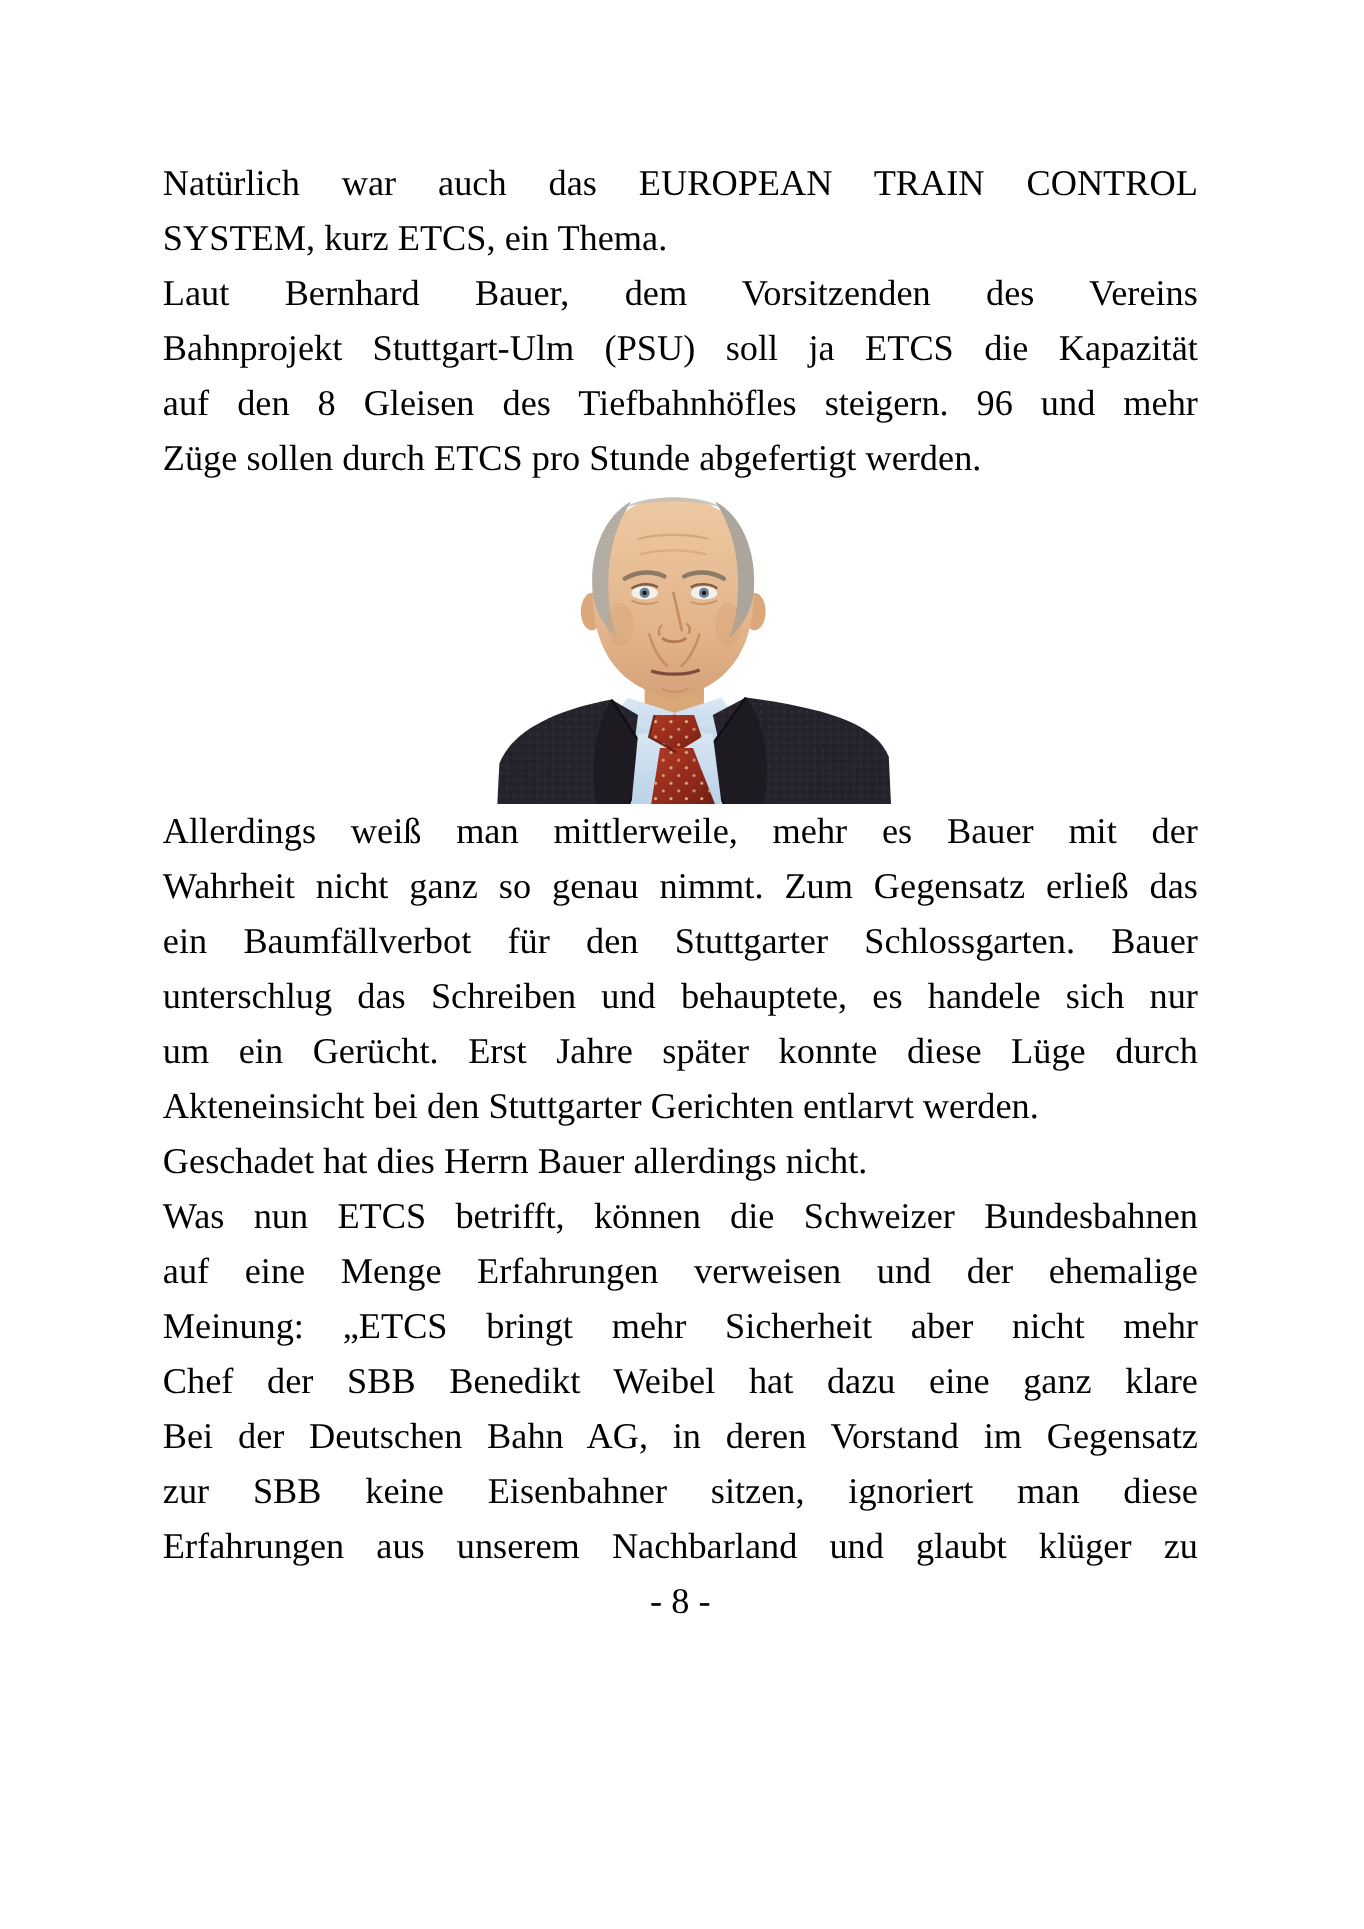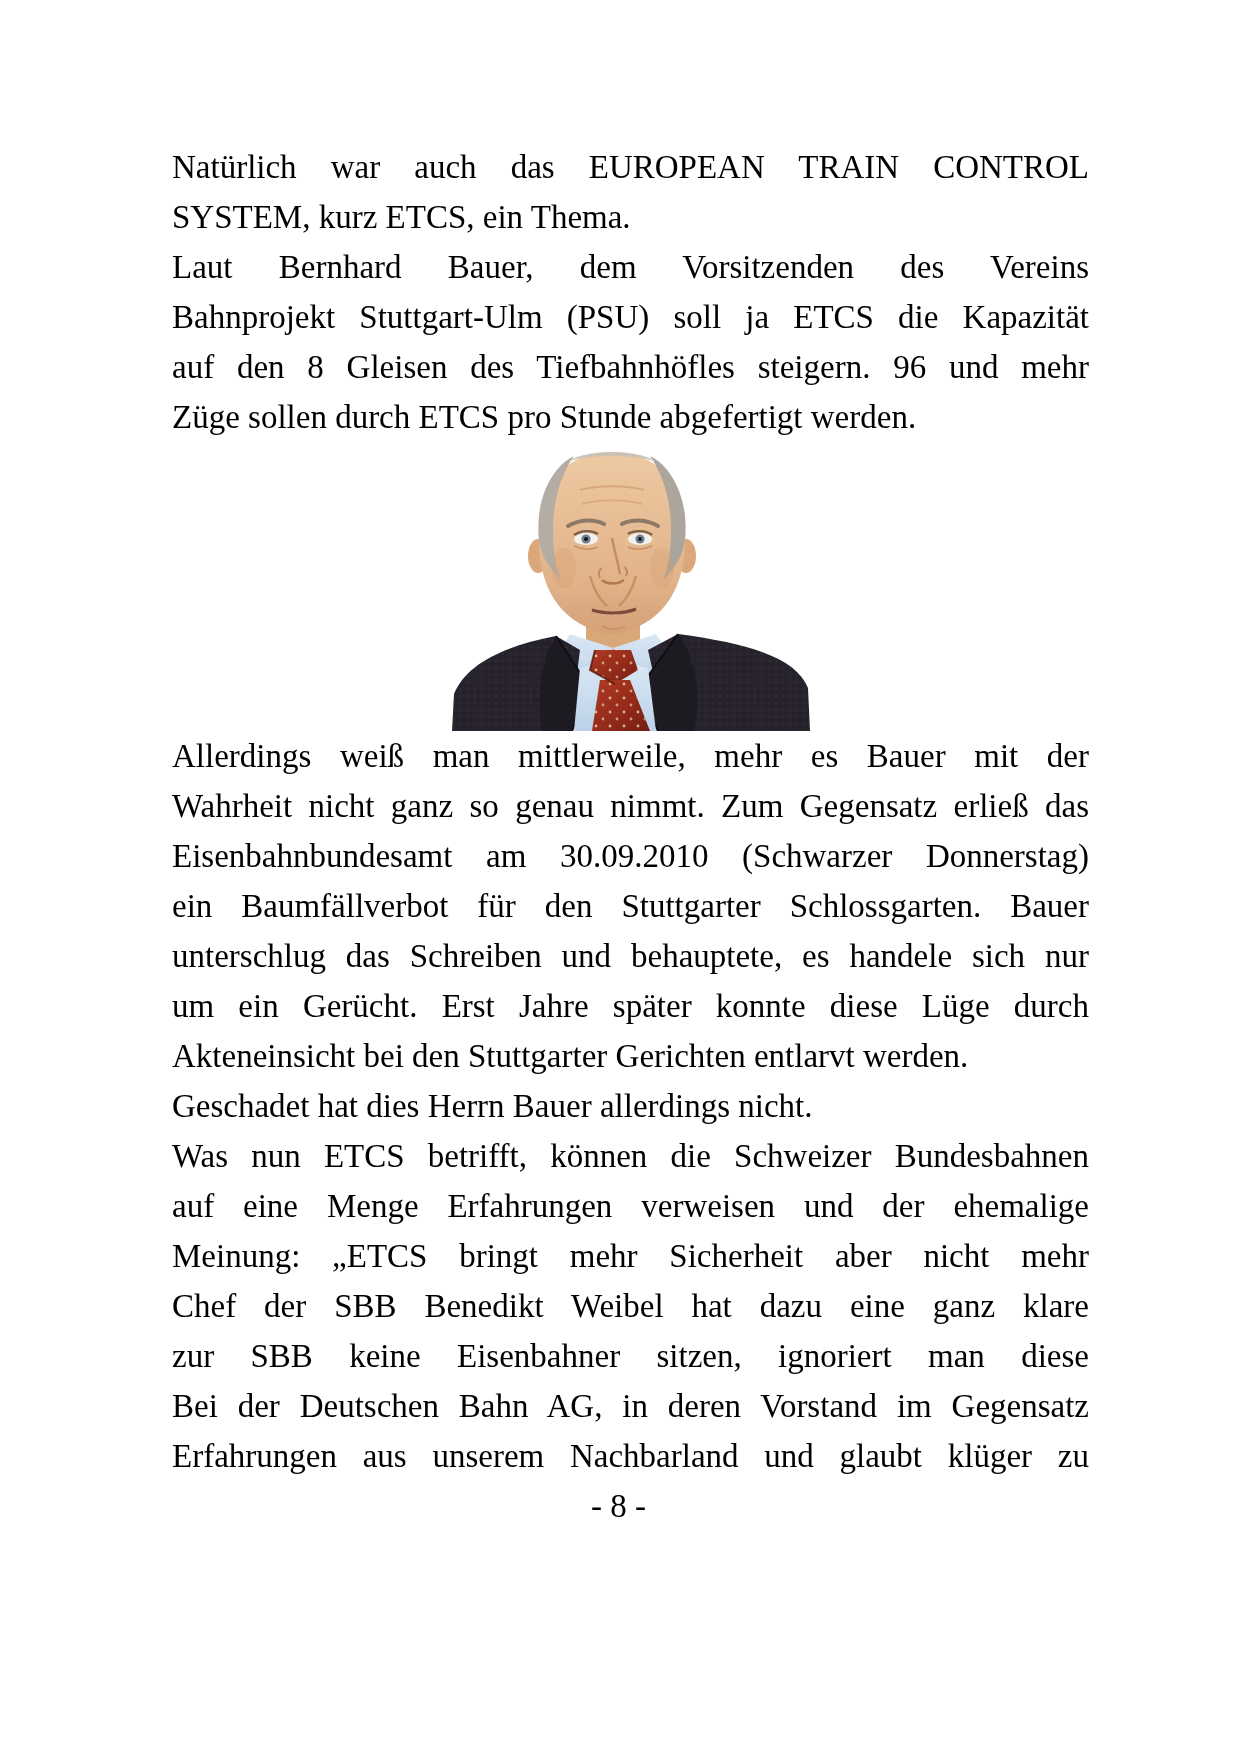--- a/index.html
+++ b/index.html
@@ -19,21 +19,20 @@
     width: 941px;
     font-size: 33px;
     line-height: 50px;
     letter-spacing: 0px;
   }
   .para { margin: 0; padding: 0; }
   .ln {
     text-align: justify;
     text-align-last: justify;
     white-space: normal;
-    margin-left: 24px;
   }
   .ln.end {
     text-align: center;
     text-align-last: left;
   }
   .photo-block {
     position: relative;
     height: 289px;
   }
   .photo-block svg {
@@ -158,40 +157,39 @@
         <path d="M150,184 C156,188 168,188 173,184" fill="none" stroke="#c08a5e" stroke-width="2" opacity="0.6"></path>
 
         <ellipse cx="112" cy="126" rx="12" ry="20" fill="#cf9a6e" opacity="0.28"></ellipse>
         <ellipse cx="210" cy="126" rx="12" ry="20" fill="#cf9a6e" opacity="0.28"></ellipse>
       </svg>
     </div>
 
     <div class="para">
       <div class="ln">Allerdings weiß man mittlerweile, mehr es Bauer mit der</div>
       <div class="ln">Wahrheit nicht ganz so genau nimmt. Zum Gegensatz erließ das</div>
-      <div class="ln">Eisenbahnbundesamt am 30.09.2010 (Schwarzer Donnerstag)</div>
       <div class="ln">ein Baumfällverbot für den Stuttgarter Schlossgarten. Bauer</div>
       <div class="ln">unterschlug das Schreiben und behauptete, es handele sich nur</div>
       <div class="ln">um ein Gerücht. Erst Jahre später konnte diese Lüge durch</div>
       <div class="ln end">Akteneinsicht bei den Stuttgarter Gerichten entlarvt werden.</div>
     </div>
 
     <div class="para">
       <div class="ln end">Geschadet hat dies Herrn Bauer allerdings nicht.</div>
     </div>
 
     <div class="para">
       <div class="ln">Was nun ETCS betrifft, können die Schweizer Bundesbahnen</div>
       <div class="ln">auf eine Menge Erfahrungen verweisen und der ehemalige</div>
       <div class="ln">Meinung: „ETCS bringt mehr Sicherheit aber nicht mehr</div>
       <div class="ln">Chef der SBB Benedikt Weibel hat dazu eine ganz klare</div>
     </div>
 
     <div class="para">
+      <div class="ln">Bei der Deutschen Bahn AG, in deren Vorstand im Gegensatz</div>
       <div class="ln">zur SBB keine Eisenbahner sitzen, ignoriert man diese</div>
-      <div class="ln">Bei der Deutschen Bahn AG, in deren Vorstand im Gegensatz</div>
       <div class="ln">Erfahrungen aus unserem Nachbarland und glaubt klüger zu</div>
     </div>
 
     <div class="page-number">- 8 -</div>
 
   </div>
 </div>
 
 </body></html>

